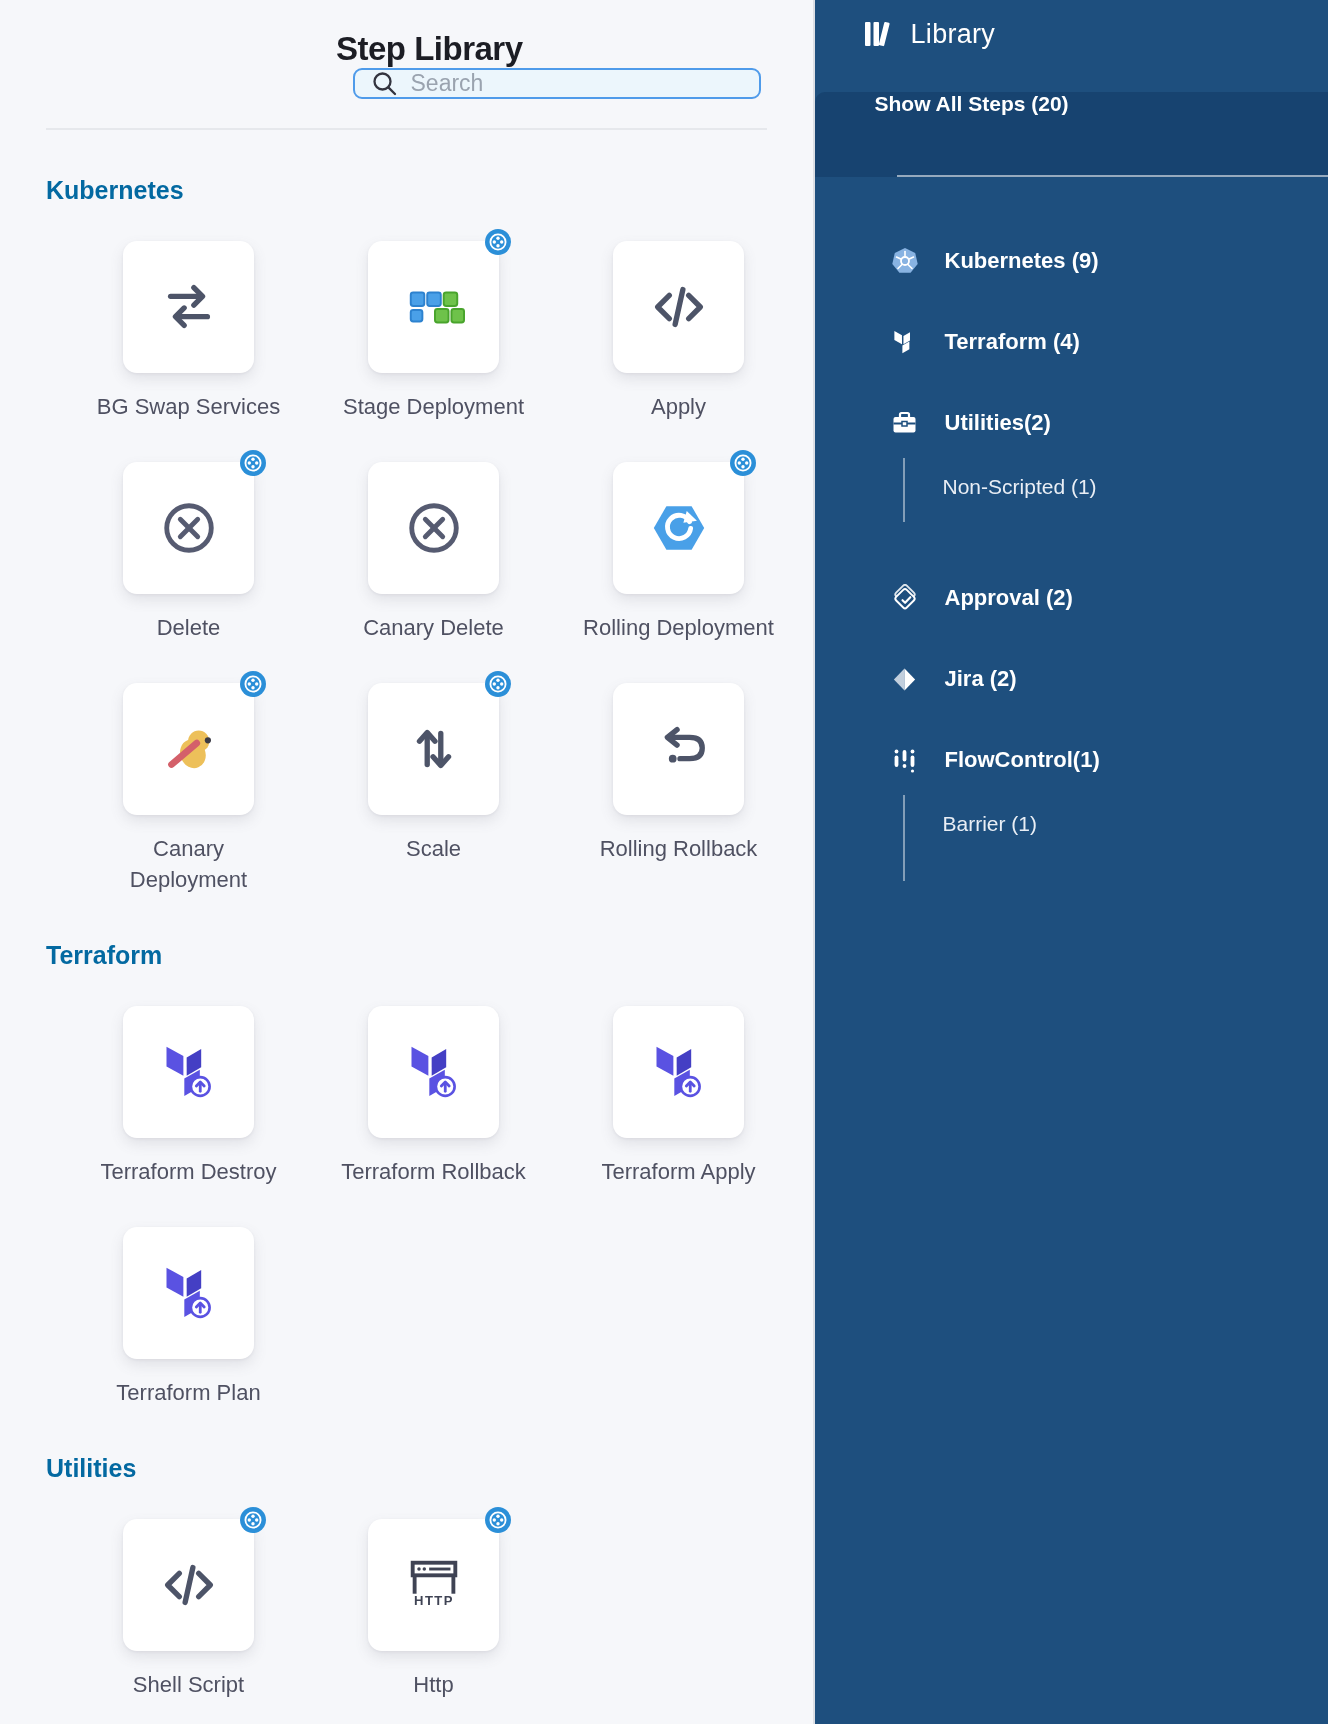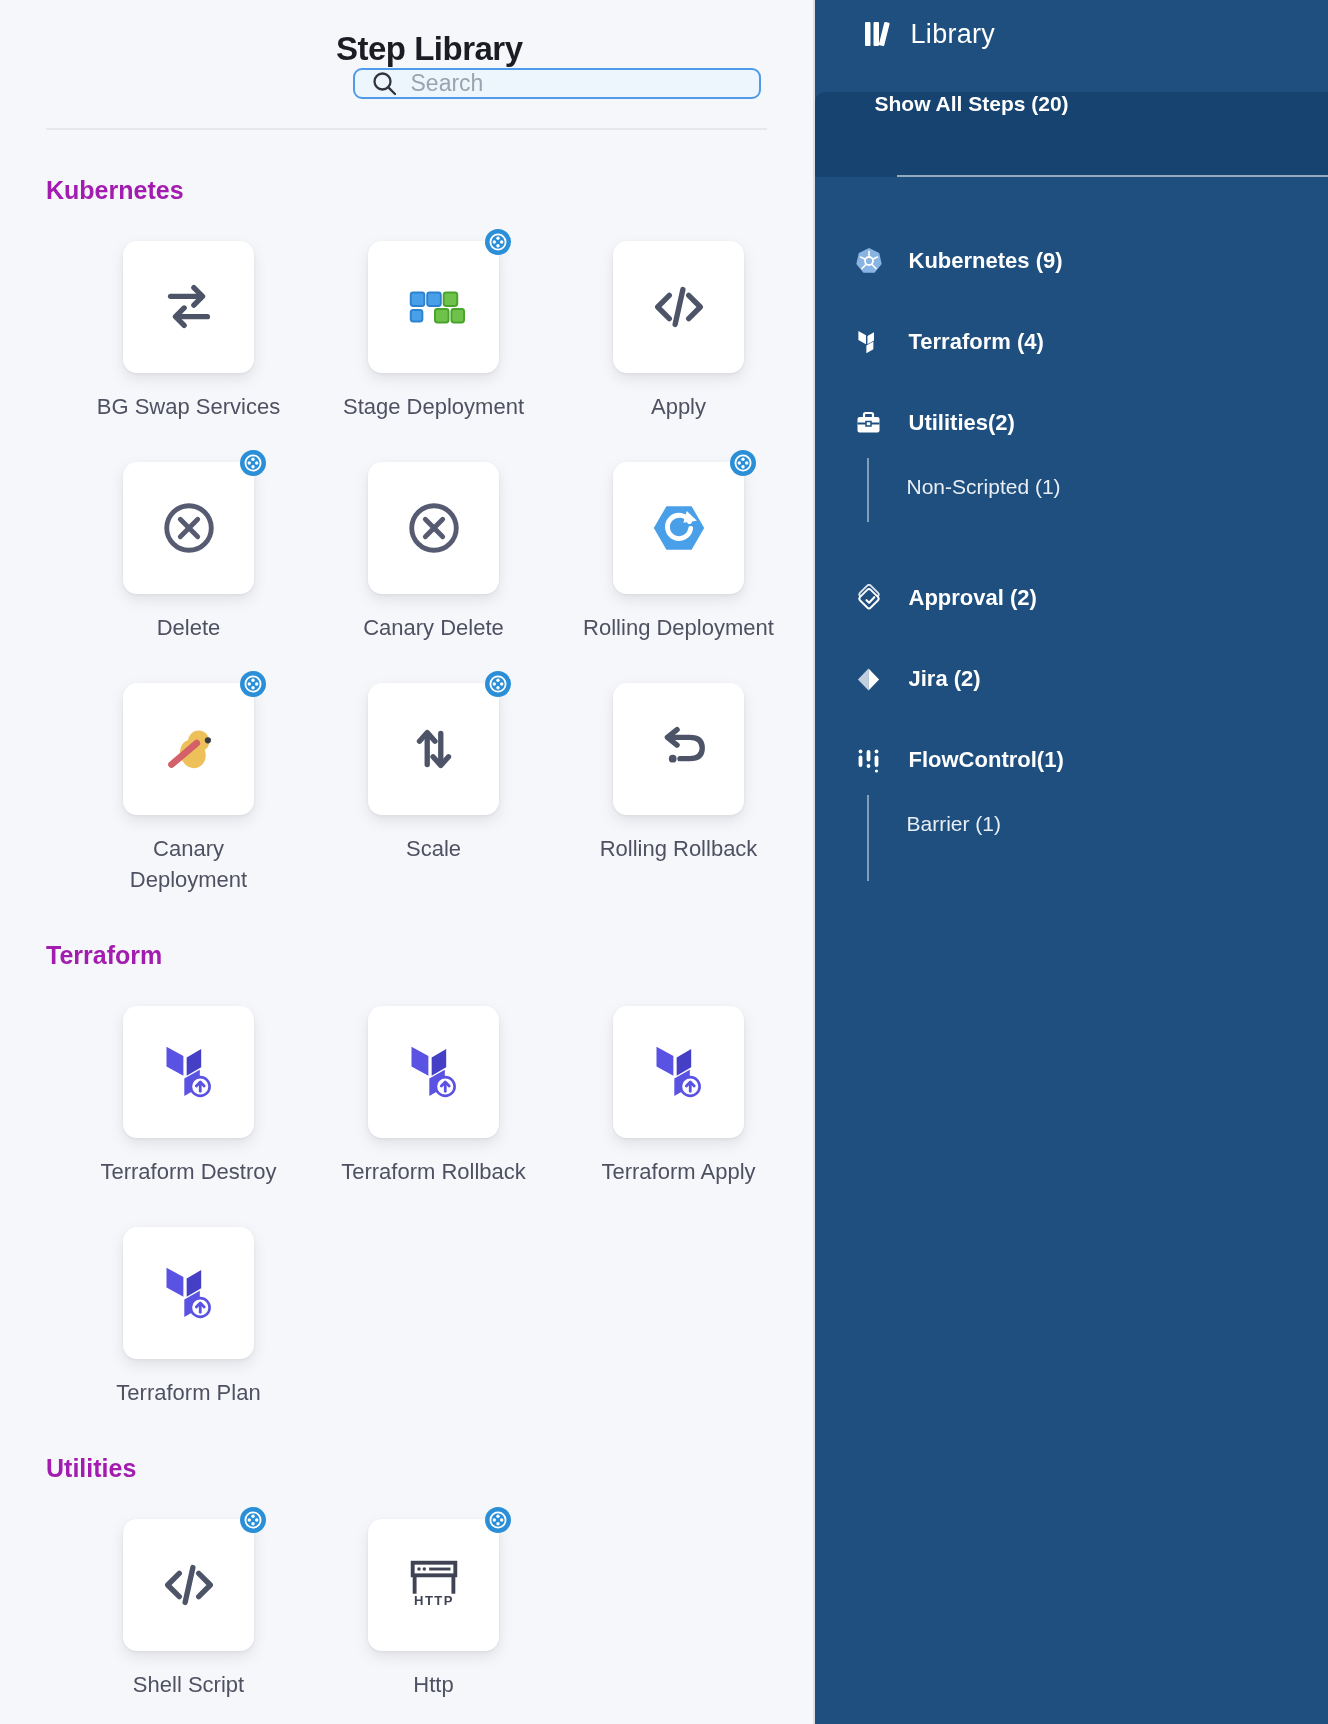--- a/index.html
+++ b/index.html
@@ -27,21 +27,21 @@
     background:#ecf6fc;
     display:flex; align-items:center; gap:13px;
     padding:0 16px;
   }
   .search-box input {
     flex:1; border:none; outline:none; background:transparent;
     font-size:23px; color:#333; font-family:inherit;
   }
   .search-box input::placeholder { color:#9aa3af; }
   .lp-divider { border:none; border-top:2px solid #e6e8ec; margin:38px 46px 0 0; }
-  .section-heading { font-size:25px; font-weight:700; color:#a21caf; margin-top:46px; }
+  .section-heading { font-size:25px; font-weight:700; color:#0369a1; margin-top:46px; }
   .card-grid {
     display:grid; grid-template-columns:repeat(3,245px);
     row-gap:40px; margin-top:36px; margin-left:20px;
   }
   .cell { display:flex; flex-direction:column; align-items:center; }
   .card {
     width:131px; height:132px; background:#ffffff; border-radius:14px;
     box-shadow:0 1px 3px rgba(40,41,61,.06), 0 6px 14px rgba(96,97,112,.14);
     position:relative; display:flex; align-items:center; justify-content:center;
     cursor:pointer;
@@ -66,21 +66,21 @@
     border-top-left-radius:10px;
     display:flex; align-items:flex-start;
     padding-left:60px;
     font-size:21px; font-weight:700;
     position:relative; cursor:pointer;
   }
   .sb-tab::after {
     content:""; position:absolute; left:82px; right:0; bottom:0;
     height:2px; background:rgba(255,255,255,.55);
   }
-  .nav { padding:64px 0 0 40px; }
+  .nav { padding:64px 0 0 76px; }
   .nav-item {
     display:flex; align-items:center; gap:26px;
     height:40px; margin-bottom:41px;
     font-size:22px; font-weight:600; cursor:pointer;
   }
   .nav-icon { width:28px; display:flex; justify-content:center; flex:none; }
   .nav-children {
     margin:-26px 0 56px 12px;
     border-left:2px solid rgba(255,255,255,.45);
     padding:14px 0 20px 38px;

